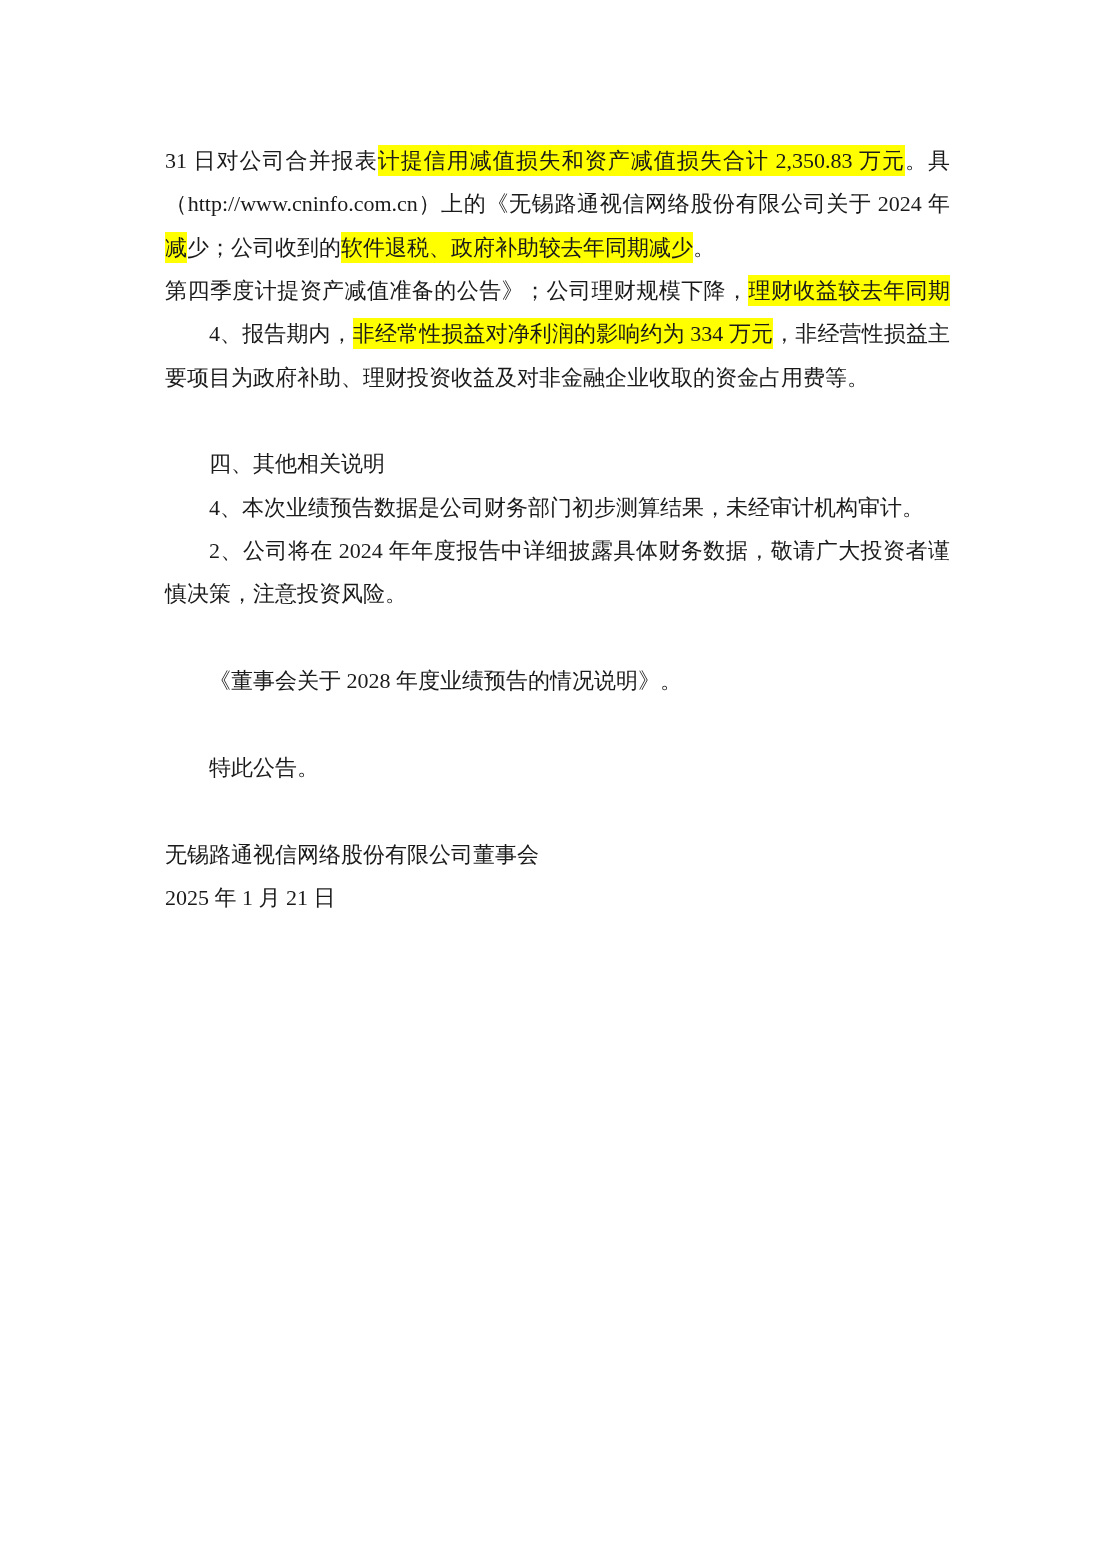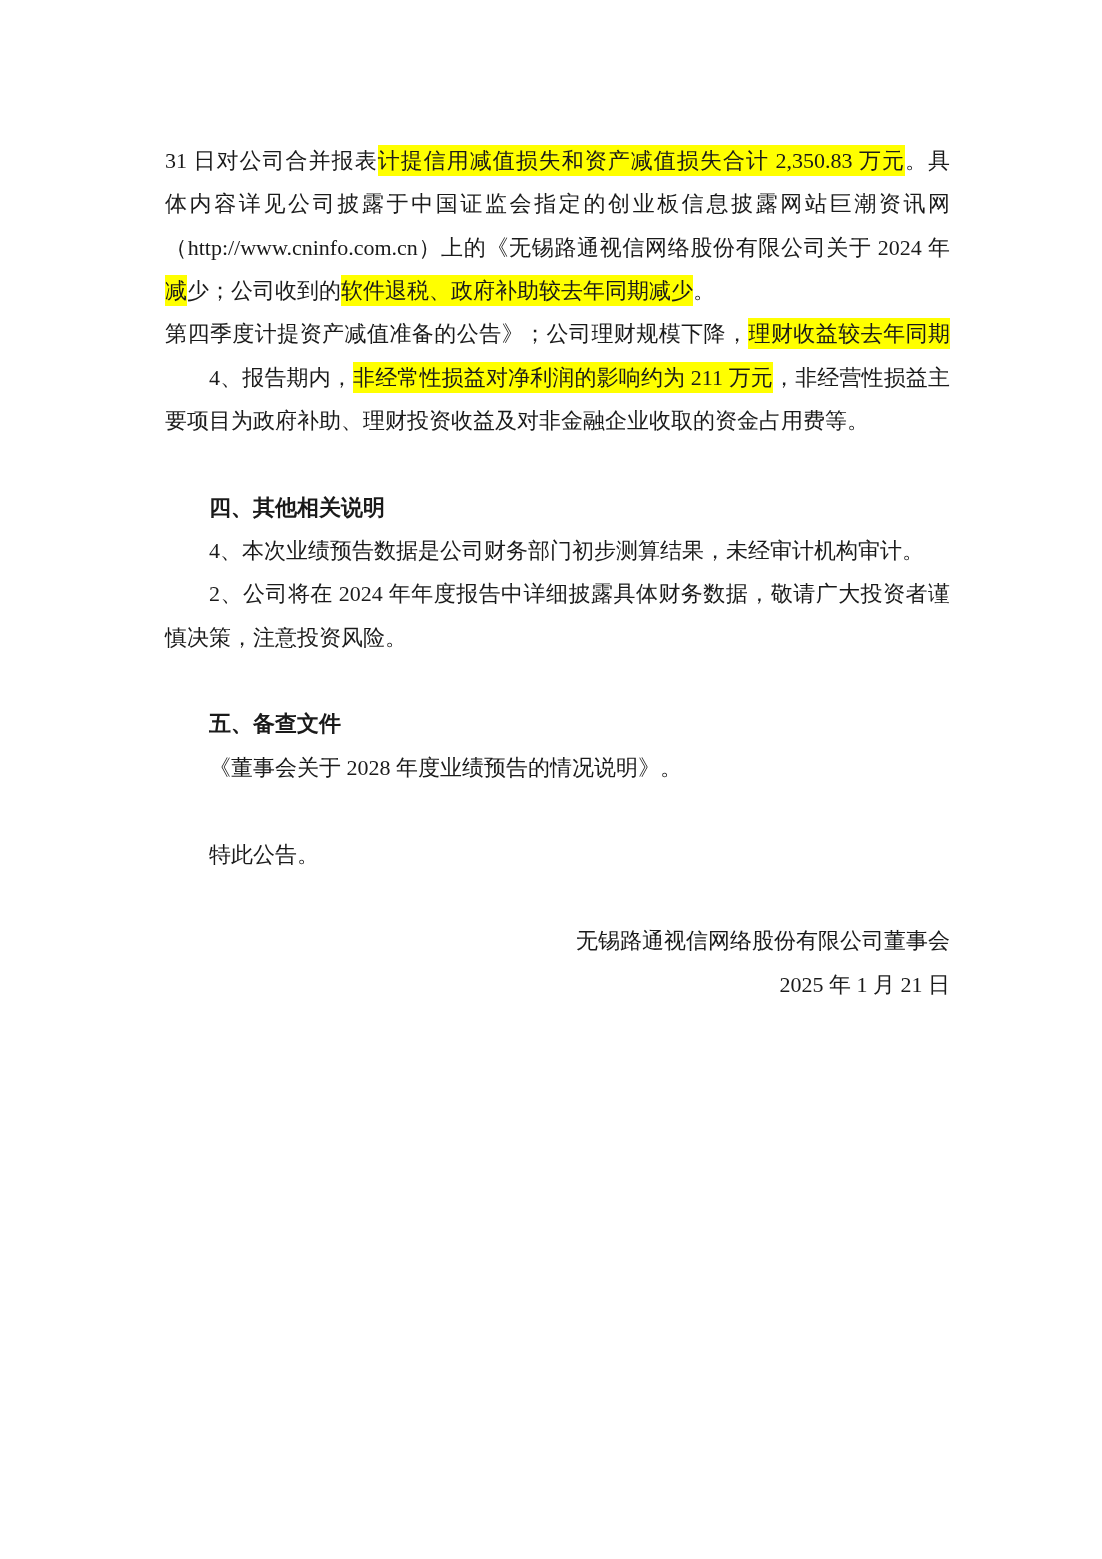--- a/index.html
+++ b/index.html
@@ -27,60 +27,58 @@
     line-height: 43.35px;
     height: 43.35px;
     white-space: nowrap;
   }
   .justify {
     white-space: normal;
     text-align: justify;
     text-align-last: justify;
   }
   .indent { text-indent: 2em; }
-  .bold { font-weight: 700; }
-  .right { text-align: right; }
+  .bold { font-weight: 400; }
+  .right { }
   .blank { height: 43.35px; }
   .hl {
     background: var(--hl);
     padding: 3px 0;
   }
 </style>
 </head>
 <body>
 
 <div class="doc">
 
   <div class="line justify"><span>31 日对公司合并报表</span><span class="hl">计提信用减值损失和资产减值损失合计 2,350.83 万元</span><span>。具</span></div>
 
-  <div class="line justify"><span>体内容详见公司披露于中国证监会指定的创业板信息披露网站巨潮资讯网</span></div>
 
   <div class="line justify"><span>（http://www.cninfo.com.cn）上的《无锡路通视信网络股份有限公司关于 2024 年</span></div>
 
   <div class="line"><span class="hl">减</span><span>少；公司收到的</span><span class="hl">软件退税、政府补助较去年同期减少</span><span>。</span></div>
 
   <div class="line justify"><span>第四季度计提资产减值准备的公告》；公司理财规模下降，</span><span class="hl">理财收益较去年同期</span></div>
 
-  <div class="line justify indent"><span>4、报告期内，</span><span class="hl">非经常性损益对净利润的影响约为 211 万元</span><span>，非经营性损益主</span></div>
+  <div class="line justify indent"><span>4、报告期内，</span><span class="hl">非经常性损益对净利润的影响约为 334 万元</span><span>，非经营性损益主</span></div>
 
   <div class="line"><span>要项目为政府补助、理财投资收益及对非金融企业收取的资金占用费等。</span></div>
 
   <div class="line blank"></div>
 
   <div class="line indent bold"><span>四、其他相关说明</span></div>
 
   <div class="line indent"><span>4、本次业绩预告数据是公司财务部门初步测算结果，未经审计机构审计。</span></div>
 
   <div class="line justify indent"><span>2、公司将在 2024 年年度报告中详细披露具体财务数据，敬请广大投资者谨</span></div>
 
   <div class="line"><span>慎决策，注意投资风险。</span></div>
 
   <div class="line blank"></div>
 
-  <div class="line indent bold"><span>五、备查文件</span></div>
 
   <div class="line indent"><span>《董事会关于 2028 年度业绩预告的情况说明》。</span></div>
 
   <div class="line blank"></div>
 
   <div class="line indent"><span>特此公告。</span></div>
 
   <div class="line blank"></div>
 
   <div class="line right"><span>无锡路通视信网络股份有限公司董事会</span></div>

